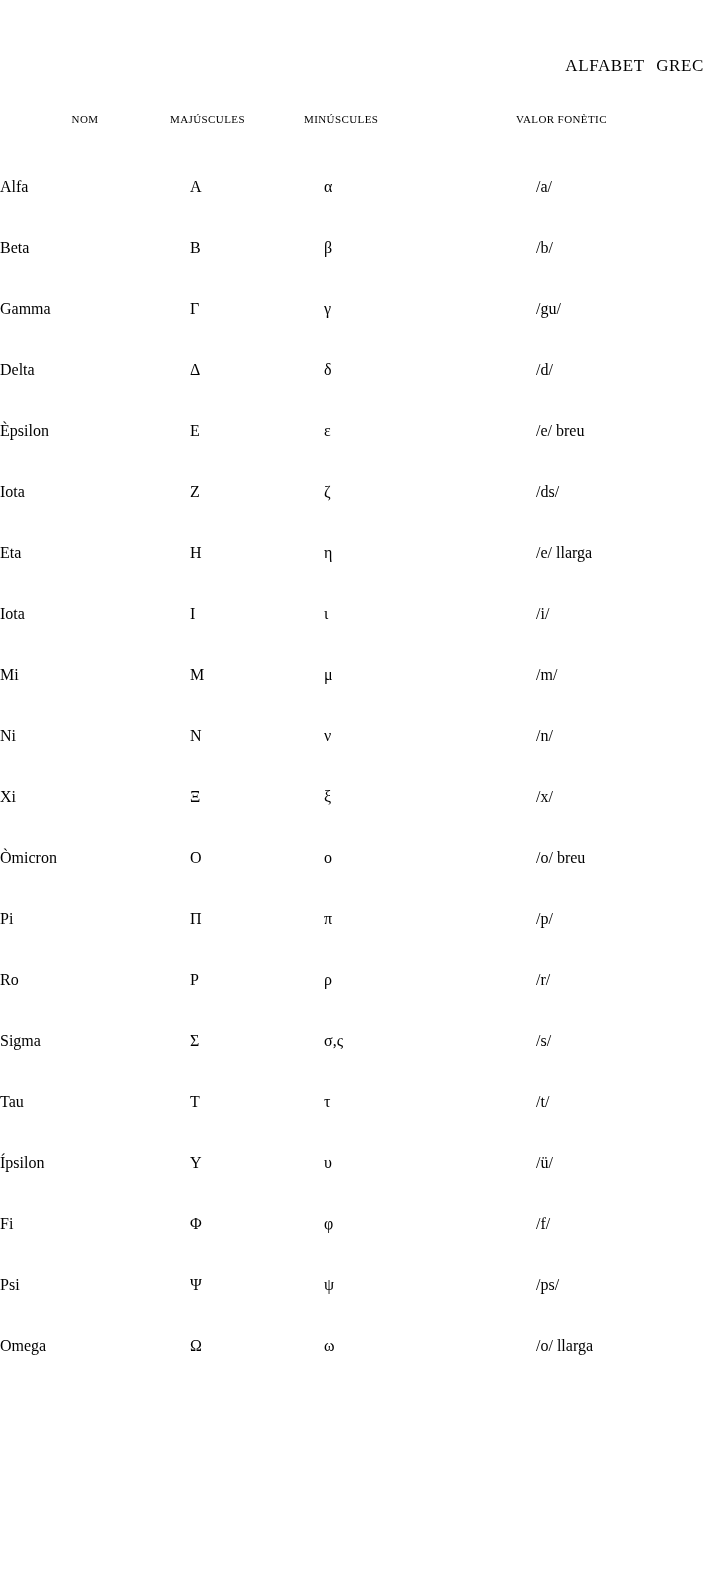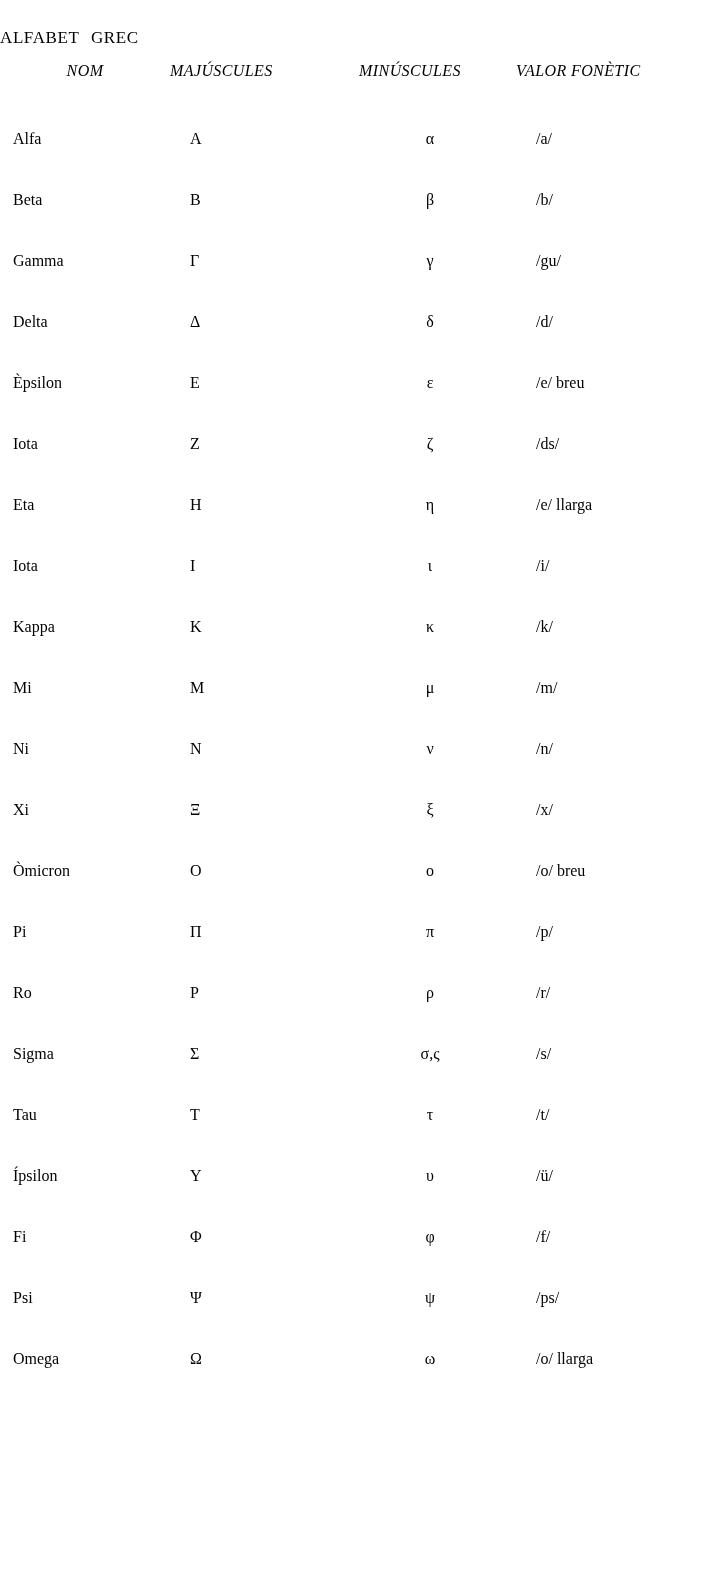--- a/index.html
+++ b/index.html
@@ -9,52 +9,51 @@
   }
   body {
     width: 704px;
     height: 1588px;
     overflow: hidden;
     color: #000000;
     font-family: "Liberation Serif", "DejaVu Serif", serif;
     position: relative;
   }
   .page-title {
-    padding-top: 28px;
-    text-align: left;
+    padding-top: 56px;
+    text-align: right;
     font-size: 17px;
     letter-spacing: 0.6px;
     word-spacing: 7px;
     line-height: 20px;
   }
   .header-row {
-    margin-top: 16px;
+    margin-top: 36px;
     display: flex;
-    font-size: 16px;
+    font-size: 11px;
     letter-spacing: 0.4px;
     line-height: 14px;
-    font-style: italic;
   }
   .rows {
     margin-top: 52px;
   }
   .table-row {
     display: flex;
     height: 61px;
     align-items: flex-start;
     font-size: 16px;
     line-height: 18px;
   }
   
   .col-nom   { width: 190px; }
   .col-maj   { width: 134px; text-align: left; }
-  .col-min   { width: 212px; text-align: center; }
+  .col-min   { width: 212px; text-align: left; }
   .col-val   { width: 150px; text-align: left; }
   .header-row .col-nom { width: 170px; text-align: center; }
-  .table-row .col-nom  { padding-left: 13px; box-sizing: border-box; text-align: left; }
+  .table-row .col-nom  { box-sizing: border-box; text-align: left; }
 </style>
 </head>
 <body>
 
 <div class="page-title">ALFABET GREC</div>
 
 <div class="header-row">
   <div class="col-nom">NOM</div>
   <div class="col-maj">MAJÚSCULES</div>
   <div class="col-min">MINÚSCULES</div>
@@ -112,26 +111,20 @@
   </div>
 
 
   <div class="table-row">
     <div class="col-nom">Iota</div>
     <div class="col-maj">Ι</div>
     <div class="col-min">ι</div>
     <div class="col-val">/i/</div>
   </div>
 
-  <div class="table-row">
-    <div class="col-nom">Kappa</div>
-    <div class="col-maj">Κ</div>
-    <div class="col-min">κ</div>
-    <div class="col-val">/k/</div>
-  </div>
 
 
   <div class="table-row">
     <div class="col-nom">Mi</div>
     <div class="col-maj">Μ</div>
     <div class="col-min">μ</div>
     <div class="col-val">/m/</div>
   </div>
 
   <div class="table-row">

